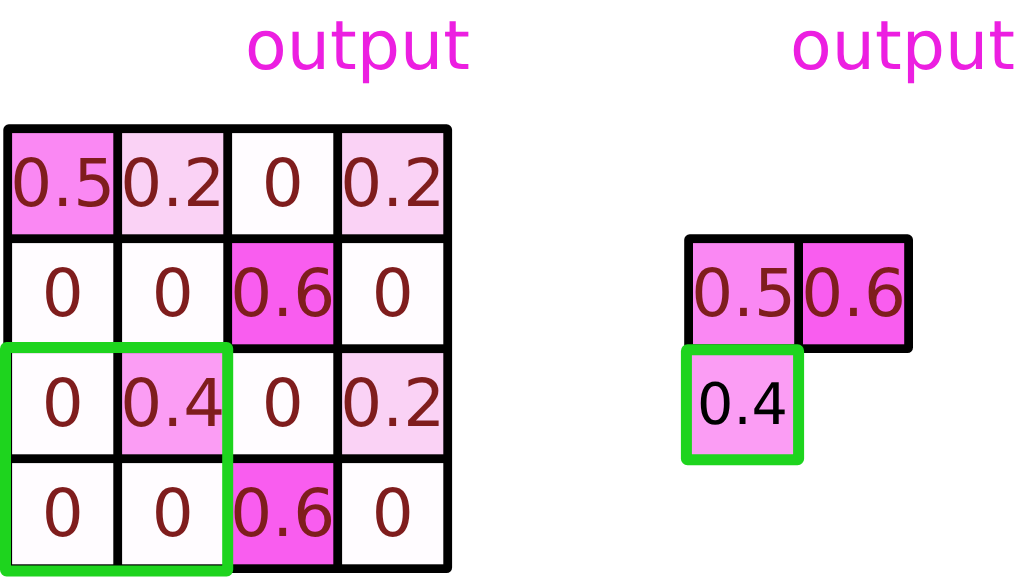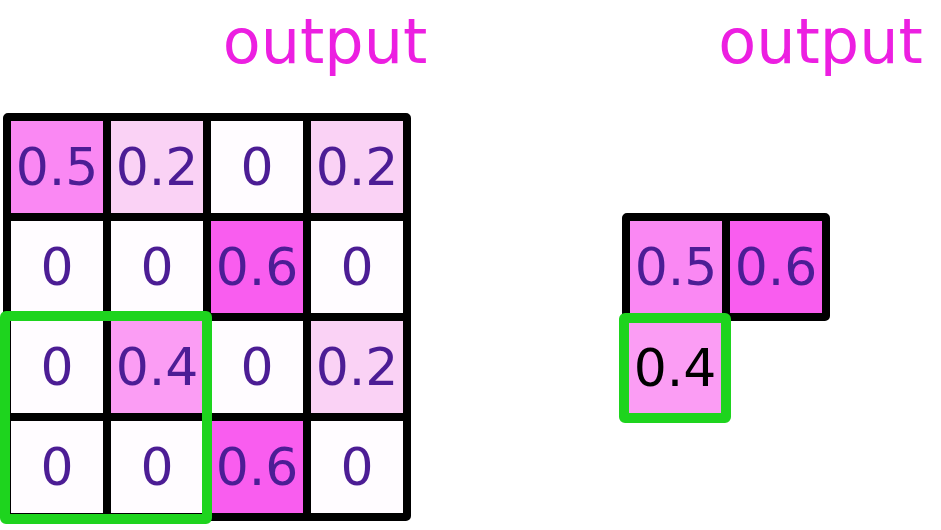--- a/index.html
+++ b/index.html
@@ -43,22 +43,22 @@
   #output-grid-top {
     left: 622px;
     top: 213px;
     grid-template-columns: repeat(2, 92px);
     grid-auto-rows: 92px;
   }
   .cell {
     display: flex;
     align-items: center;
     justify-content: center;
-    font-size: 52px;
-    color: #4c1d95;
+    font-size: 60px;
+    color: #7f1d1d;
     line-height: 1;
     user-select: none;
   }
   .hl-box {
     position: absolute;
     box-sizing: border-box;
     border: 10px solid #1ed41e;
     border-radius: 6px;
     background: transparent;
     pointer-events: none;

